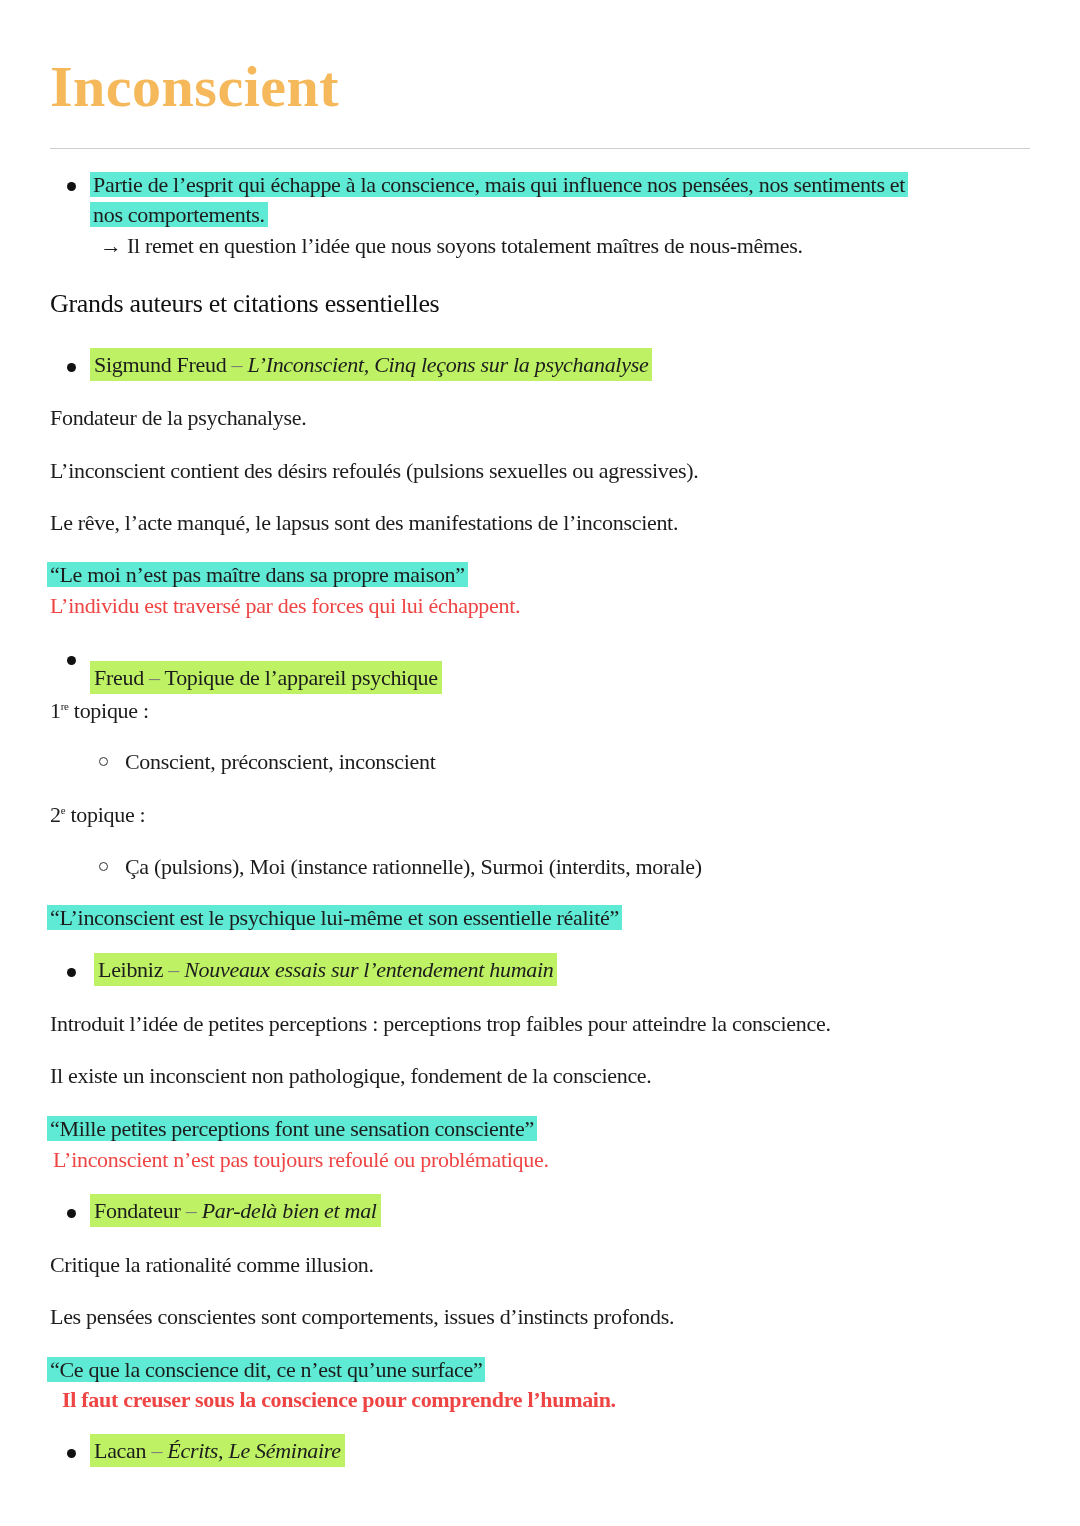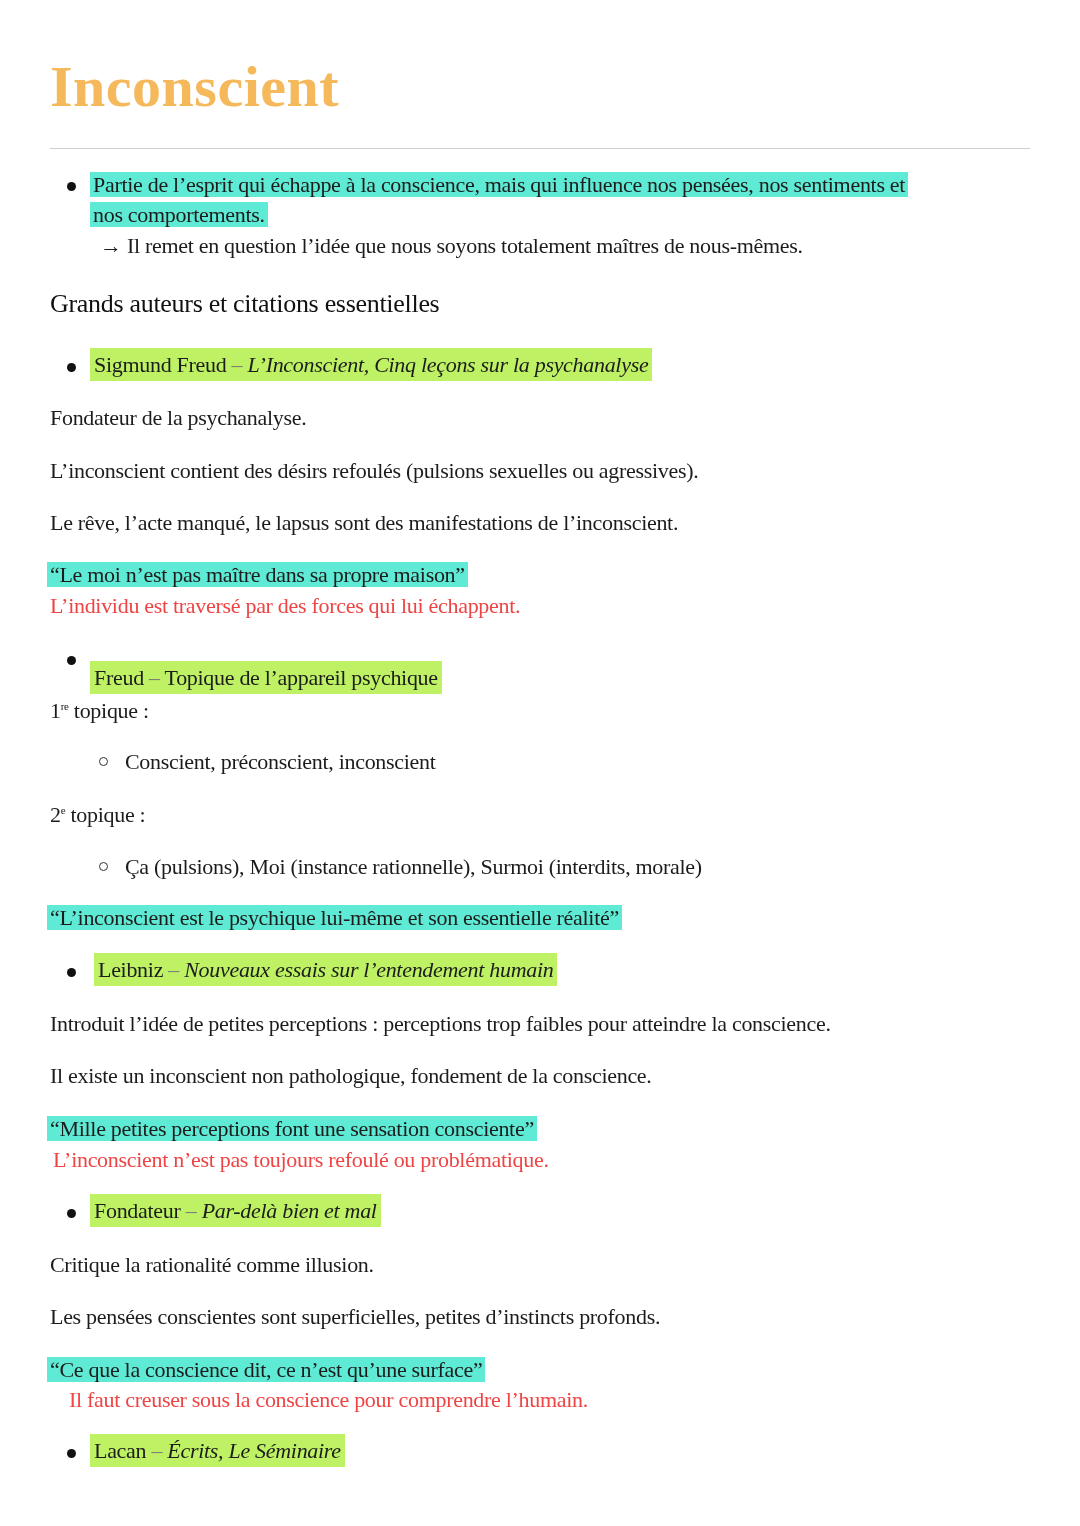--- a/index.html
+++ b/index.html
@@ -124,24 +124,24 @@
 </div>
 <div class="abs txt strong" style="left:53px; top:1145px;">L’inconscient n’est pas toujours refoulé ou problématique.</div>
 
 <span class="bullet" style="left:67px; top:1209px;"></span>
 <div class="abs txt" style="left:90px; top:1196px;">
   <span class="hl-soft">
     <span>Fondateur</span><span class="dash"> – </span><span class="ital">Par-delà bien et mal</span>
   </span>
 </div>
 <div class="abs txt" style="left:50px; top:1250px;">Critique la rationalité comme illusion.</div>
-<div class="abs txt" style="left:50px; top:1302px;">Les pensées conscientes sont superficielles, petites d’instincts profonds.</div>
+<div class="abs txt" style="left:50px; top:1302px;">Les pensées conscientes sont comportements, issues d’instincts profonds.</div>
 <div class="abs txt" style="left:47px; top:1355px;">
   <span class="hl-strong">“Ce que la conscience dit, ce n’est qu’une surface”</span>
 </div>
-<div class="abs txt strong" style="left:69px; top:1385px;">Il faut creuser sous la conscience pour comprendre l’humain.</div>
+<div class="abs txt strong" style="left:62px; top:1385px;font-weight:bold;">Il faut creuser sous la conscience pour comprendre l’humain.</div>
 
 <span class="bullet" style="left:67px; top:1449px;"></span>
 <div class="abs txt" style="left:90px; top:1436px;">
   <span class="hl-soft">
     <span>Lacan</span><span class="dash"> – </span><span class="ital">Écrits, Le Séminaire</span>
   </span>
 </div>
 
 </body></html>

